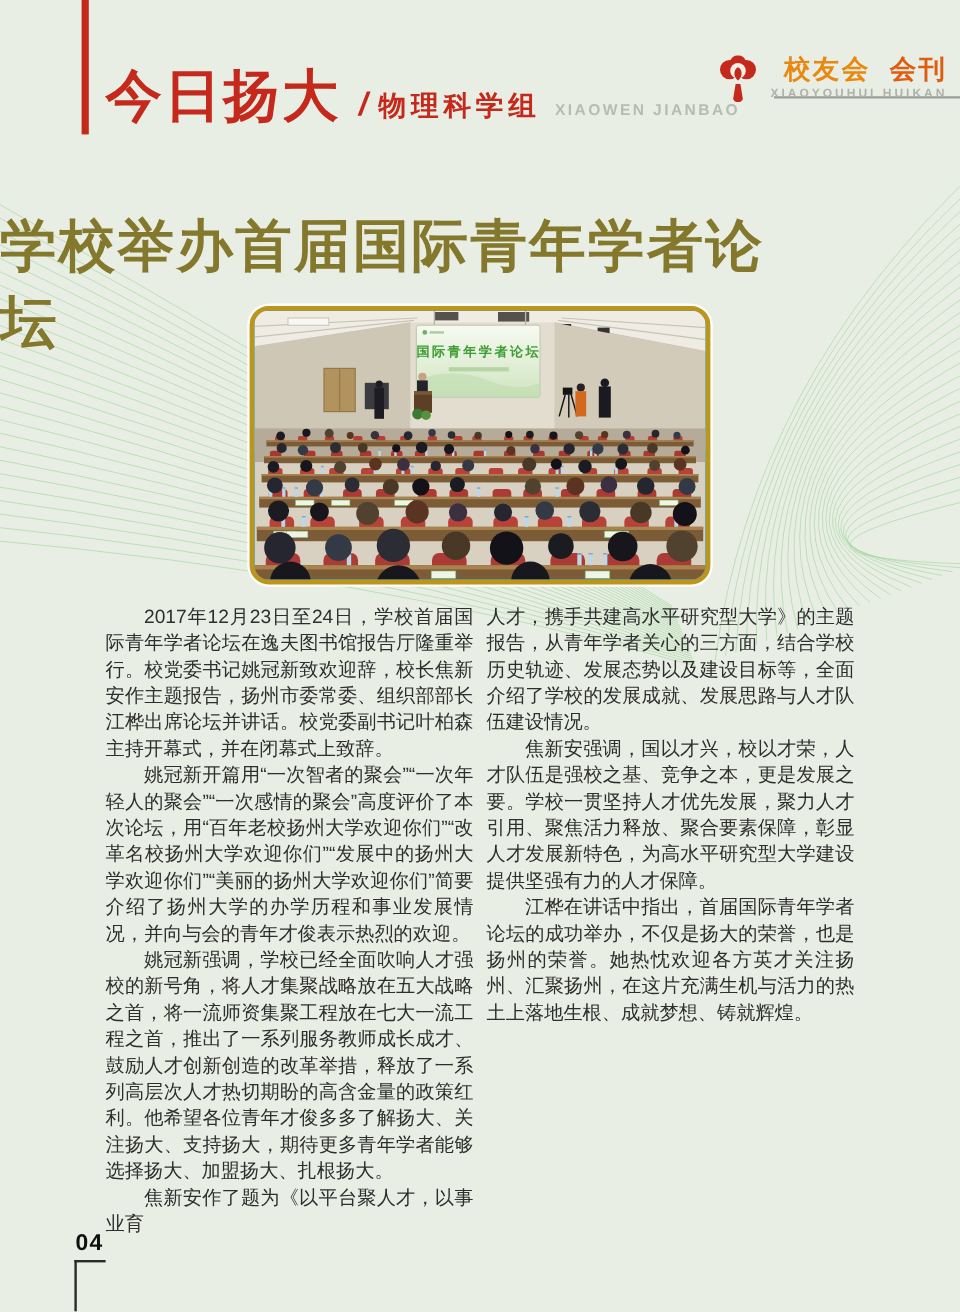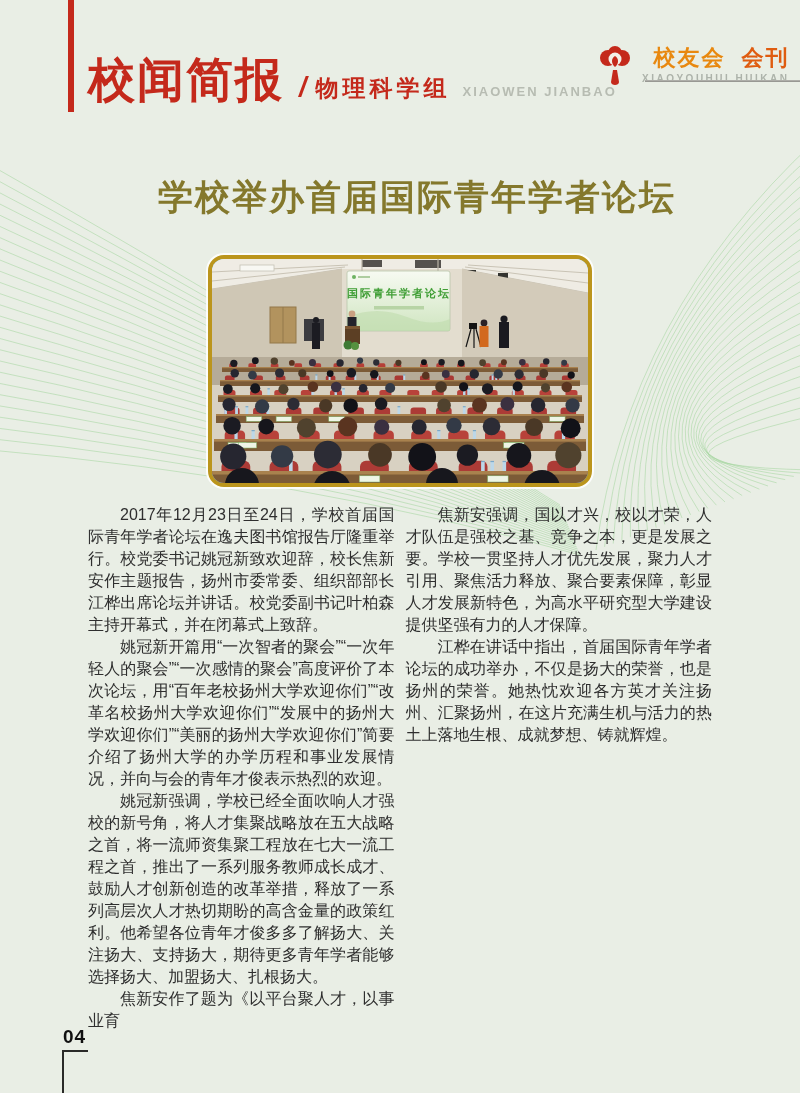--- a/index.html
+++ b/index.html
@@ -23,22 +23,22 @@
   .journal-icon{width:36px;height:44px;margin-right:9px;}
   .journal-names{display:flex;flex-direction:column;text-align:right;}
   .journal-cn{font-size:22px;font-weight:900;line-height:24px;letter-spacing:2px;}
   .journal-cn .n1{color:#e8880f;}
   .journal-cn .n2{color:#df5c10;margin-left:8px;}
   .journal-pinyin{font-size:10px;font-weight:700;color:#adb3aa;letter-spacing:2.5px;margin-top:3px;}
   .journal-rule{position:absolute;left:645px;top:80px;width:155px;height:2px;
                 background:linear-gradient(to bottom,#b9b9b4,#8d8d88);}
 
   
-  .article-title{position:absolute;left:0;width:676px;top:174px;text-align:right;
-     font-family:"Liberation Serif","DejaVu Serif",serif;font-size:35px;font-weight:900;
+  .article-title{position:absolute;left:0;width:676px;top:174px;text-align:left;
+     font-family:"Liberation Serif","DejaVu Serif",serif;font-size:47px;font-weight:900;
      color:#84782c;letter-spacing:2px;}
 
   
   .photo-frame{position:absolute;left:208px;top:255px;width:376px;height:224px;
      border:4px solid #bb951c;border-radius:16px;background:#0ea5e9;overflow:hidden;
      box-shadow:0 0 0 2px rgba(255,255,255,.85);}
   .photo-frame svg{display:block;}
   .screen-title-text{font-family:"Liberation Sans","DejaVu Sans",sans-serif;
      font-size:11px;font-weight:700;letter-spacing:2px;fill:#3f9e35;}
 
@@ -113,21 +113,21 @@
         <path d="M 816 371 Q 607 441 776.6 482.8"></path>
         <path d="M 816 382 Q 606 447 785.2 479.6"></path>
         <path d="M 816 393 Q 605 453 793.8 476.4"></path>
         <path d="M 816 404 Q 604 459 802.4 473.2"></path>
         <path d="M 816 415 Q 603 465 811 470"></path>
       </g>
   </svg>
 
   <div class="red-bar"></div>
   <div class="masthead">
-    <span class="masthead-title">校闻简报</span>
+    <span class="masthead-title">今日扬大</span>
     <span class="masthead-slash">/</span>
     <span class="masthead-section">物理科学组</span>
     <span class="masthead-pinyin">XIAOWEN JIANBAO</span>
   </div>
 
   <div class="journal">
     <svg class="journal-icon" viewBox="0 0 36 44">
       <circle cx="11" cy="12" r="8" fill="#c4291b"></circle>
       <circle cx="25" cy="12" r="8" fill="#c4291b"></circle>
       <circle cx="18" cy="7" r="7" fill="#c4291b"></circle>
@@ -452,20 +452,21 @@
   </div>
 
   <div class="text-cols">
     <div class="col">
       <p>2017年12月23日至24日，学校首届国际青年学者论坛在逸夫图书馆报告厅隆重举行。校党委书记姚冠新致欢迎辞，校长焦新安作主题报告，扬州市委常委、组织部部长江桦出席论坛并讲话。校党委副书记叶柏森主持开幕式，并在闭幕式上致辞。</p>
       <p>姚冠新开篇用“一次智者的聚会”“一次年轻人的聚会”“一次感情的聚会”高度评价了本次论坛，用“百年老校扬州大学欢迎你们”“改革名校扬州大学欢迎你们”“发展中的扬州大学欢迎你们”“美丽的扬州大学欢迎你们”简要介绍了扬州大学的办学历程和事业发展情况，并向与会的青年才俊表示热烈的欢迎。</p>
       <p>姚冠新强调，学校已经全面吹响人才强校的新号角，将人才集聚战略放在五大战略之首，将一流师资集聚工程放在七大一流工程之首，推出了一系列服务教师成长成才、鼓励人才创新创造的改革举措，释放了一系列高层次人才热切期盼的高含金量的政策红利。他希望各位青年才俊多多了解扬大、关注扬大、支持扬大，期待更多青年学者能够选择扬大、加盟扬大、扎根扬大。</p>
       <p>焦新安作了题为《以平台聚人才，以事业育</p>
     </div>
     <div class="col">
+      <p class="cont">人才，携手共建高水平研究型大学》的主题报告，从青年学者关心的三方面，结合学校历史轨迹、发展态势以及建设目标等，全面介绍了学校的发展成就、发展思路与人才队伍建设情况。</p>
       <p>焦新安强调，国以才兴，校以才荣，人才队伍是强校之基、竞争之本，更是发展之要。学校一贯坚持人才优先发展，聚力人才引用、聚焦活力释放、聚合要素保障，彰显人才发展新特色，为高水平研究型大学建设提供坚强有力的人才保障。</p>
       <p>江桦在讲话中指出，首届国际青年学者论坛的成功举办，不仅是扬大的荣誉，也是扬州的荣誉。她热忱欢迎各方英才关注扬州、汇聚扬州，在这片充满生机与活力的热土上落地生根、成就梦想、铸就辉煌。</p>
     </div>
   </div>
 
   <div class="page-number">04</div>
   <div class="corner-h"></div>
   <div class="corner-v"></div>
 
 </div>

